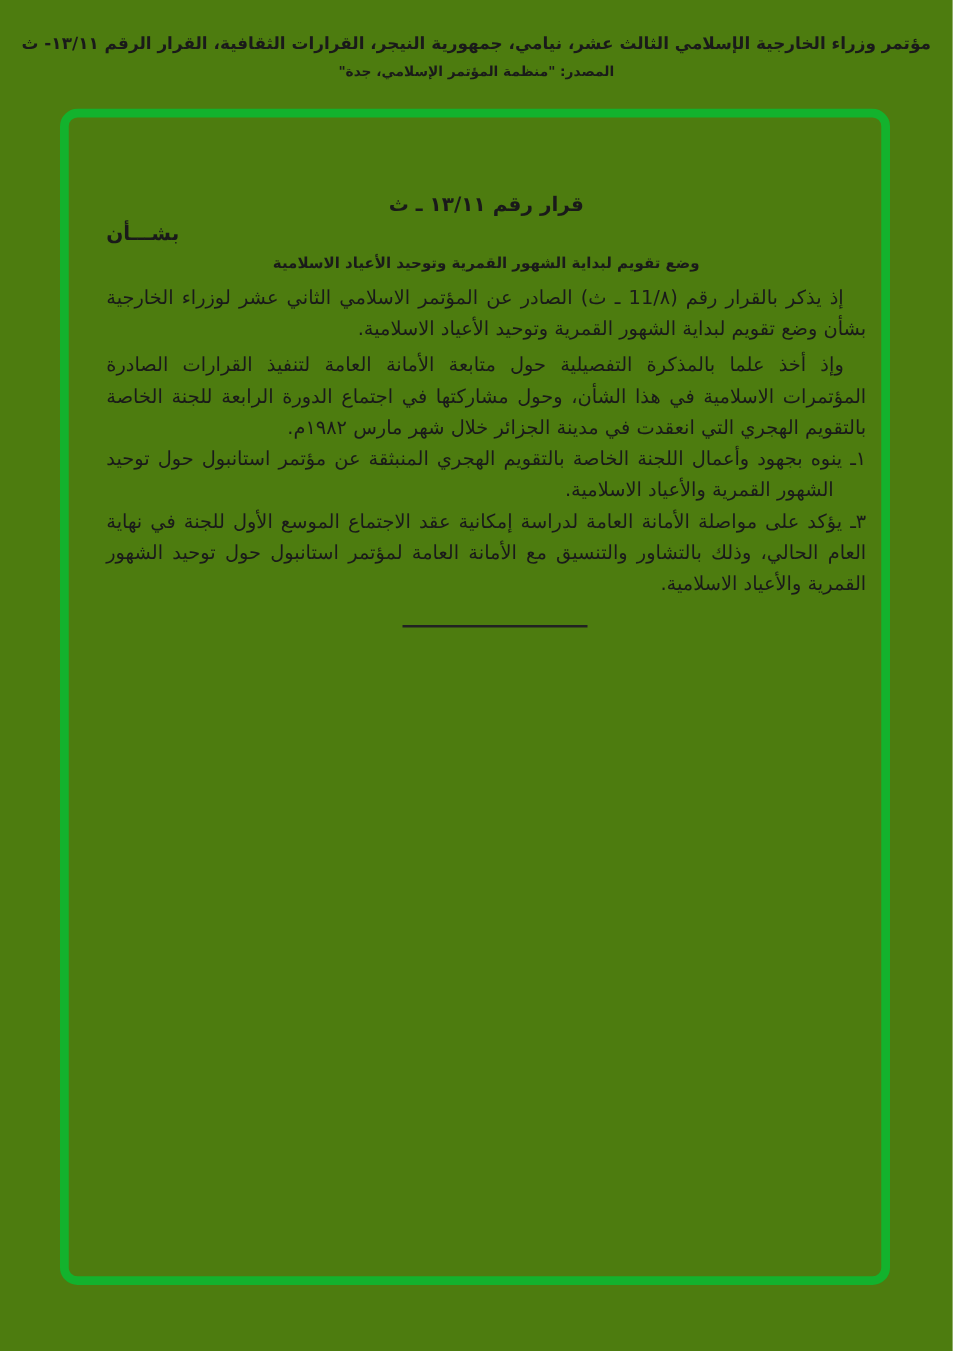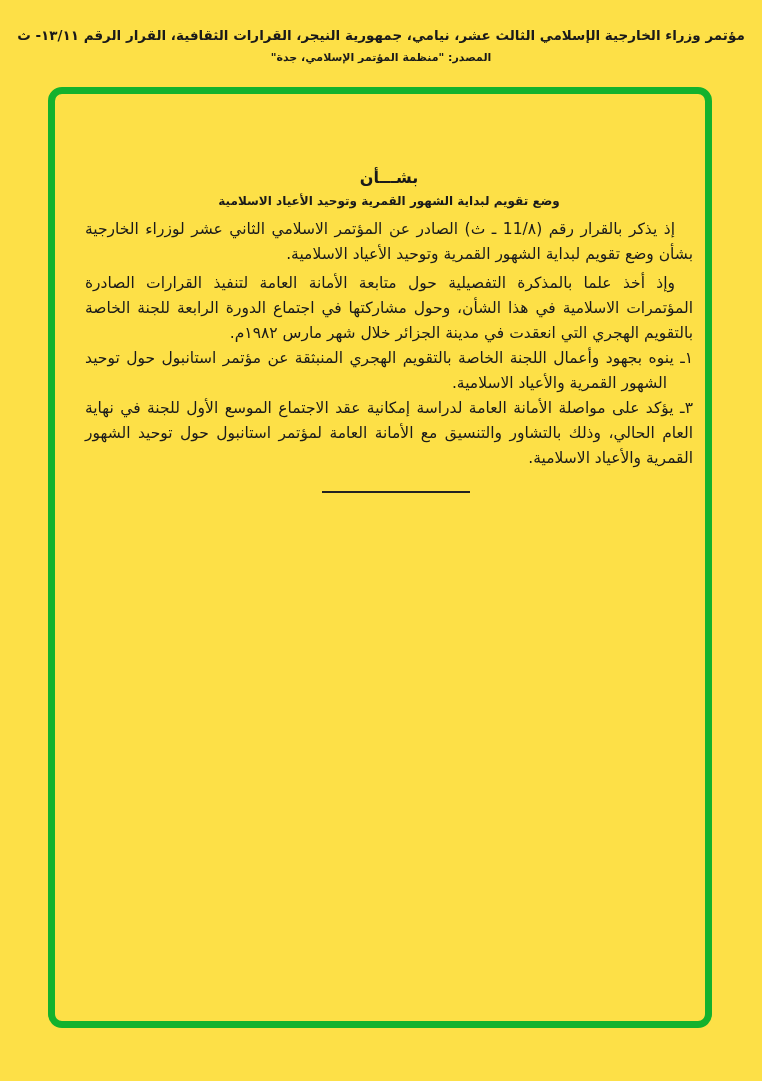--- a/index.html
+++ b/index.html
@@ -11,21 +11,21 @@
     width: 762px;
     height: 1081px;
     overflow: hidden;
     font-family: "DejaVu Sans", sans-serif;
     color: #1a1a1a;
   }
   .page {
     position: relative;
     width: 762px;
     height: 1081px;
-    background: #fde047;
+    background: #4d7c0f;
   }
 
   
   .scan-header {
     position: absolute;
     top: 25px;
     left: 0;
     right: 0;
     text-align: center;
     direction: rtl;
@@ -66,25 +66,24 @@
     font-size: 15.5px;
     line-height: 25px;
   }
   .t-num {
     text-align: center;
     font-weight: bold;
     font-size: 16px;
     line-height: 23px;
   }
   .t-besha {
-    text-align: center;
+    text-align: left;
     font-weight: bold;
     font-size: 16px;
     line-height: 23px;
-    margin-top: 14px;
   }
   .t-subject {
     text-align: center;
     font-weight: bold;
     font-size: 12px;
     line-height: 24px;
   }
   .para {
     margin: 4px 0 0 0;
     text-indent: 18px;
@@ -112,20 +111,21 @@
 <div class="page">
 
   <div class="scan-header">
     <div class="sh-citation">مؤتمر وزراء الخارجية الإسلامي الثالث عشر، نيامي، جمهورية النيجر، القرارات الثقافية، القرار الرقم ١٣/١١- ث</div>
     <div class="sh-source">المصدر:  "منظمة المؤتمر الإسلامي، جدة"</div>
   </div>
 
   <div class="green-frame" style="border-color: rgb(19, 178, 45);"></div>
 
   <div class="doc">
+    <div class="t-num">قرار رقم ١٣/١١ ـ ث</div>
     <div class="t-besha">بشـــأن</div>
     <div class="t-subject">وضع تقويم لبداية الشهور القمرية وتوحيد الأعياد الاسلامية</div>
 
     <p class="para">إذ يذكر بالقرار رقم (11/٨ ـ ث) الصادر عن المؤتمر الاسلامي الثاني عشر لوزراء الخارجية بشأن وضع تقويم لبداية الشهور القمرية وتوحيد الأعياد الاسلامية.</p>
     <p class="para">وإذ أخذ علما بالمذكرة التفصيلية حول متابعة الأمانة العامة لتنفيذ القرارات الصادرة المؤتمرات الاسلامية في هذا الشأن، وحول مشاركتها في اجتماع الدورة الرابعة للجنة الخاصة بالتقويم الهجري التي انعقدت في مدينة الجزائر خلال شهر مارس ١٩٨٢م.</p>
 
     <div class="item hang">١ـ ينوه بجهود وأعمال اللجنة الخاصة بالتقويم الهجري المنبثقة عن مؤتمر استانبول حول توحيد الشهور القمرية والأعياد الاسلامية.</div>
     <div class="item">٣ـ يؤكد على مواصلة الأمانة العامة لدراسة إمكانية عقد الاجتماع الموسع الأول للجنة في نهاية العام الحالي، وذلك بالتشاور والتنسيق مع الأمانة العامة لمؤتمر استانبول حول توحيد الشهور القمرية والأعياد الاسلامية.</div>
 
     <div class="closing-rule"></div>

